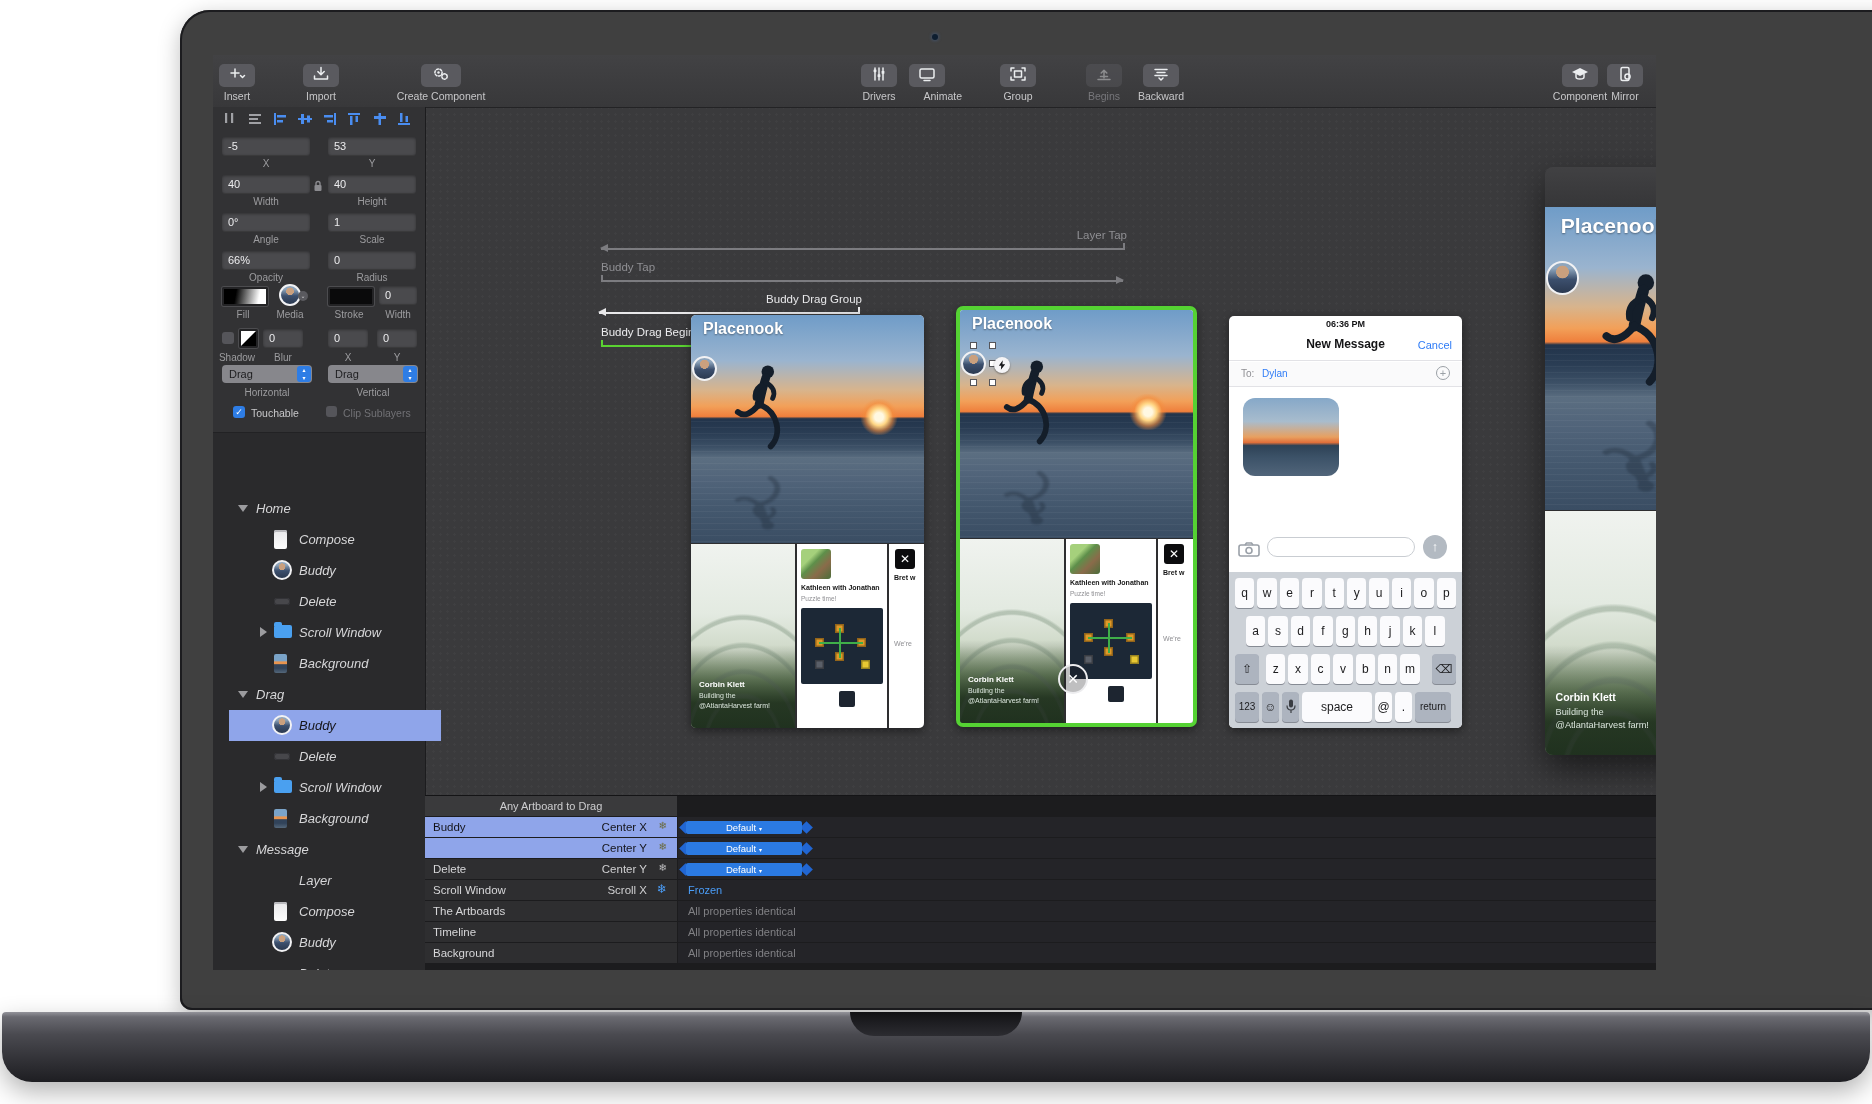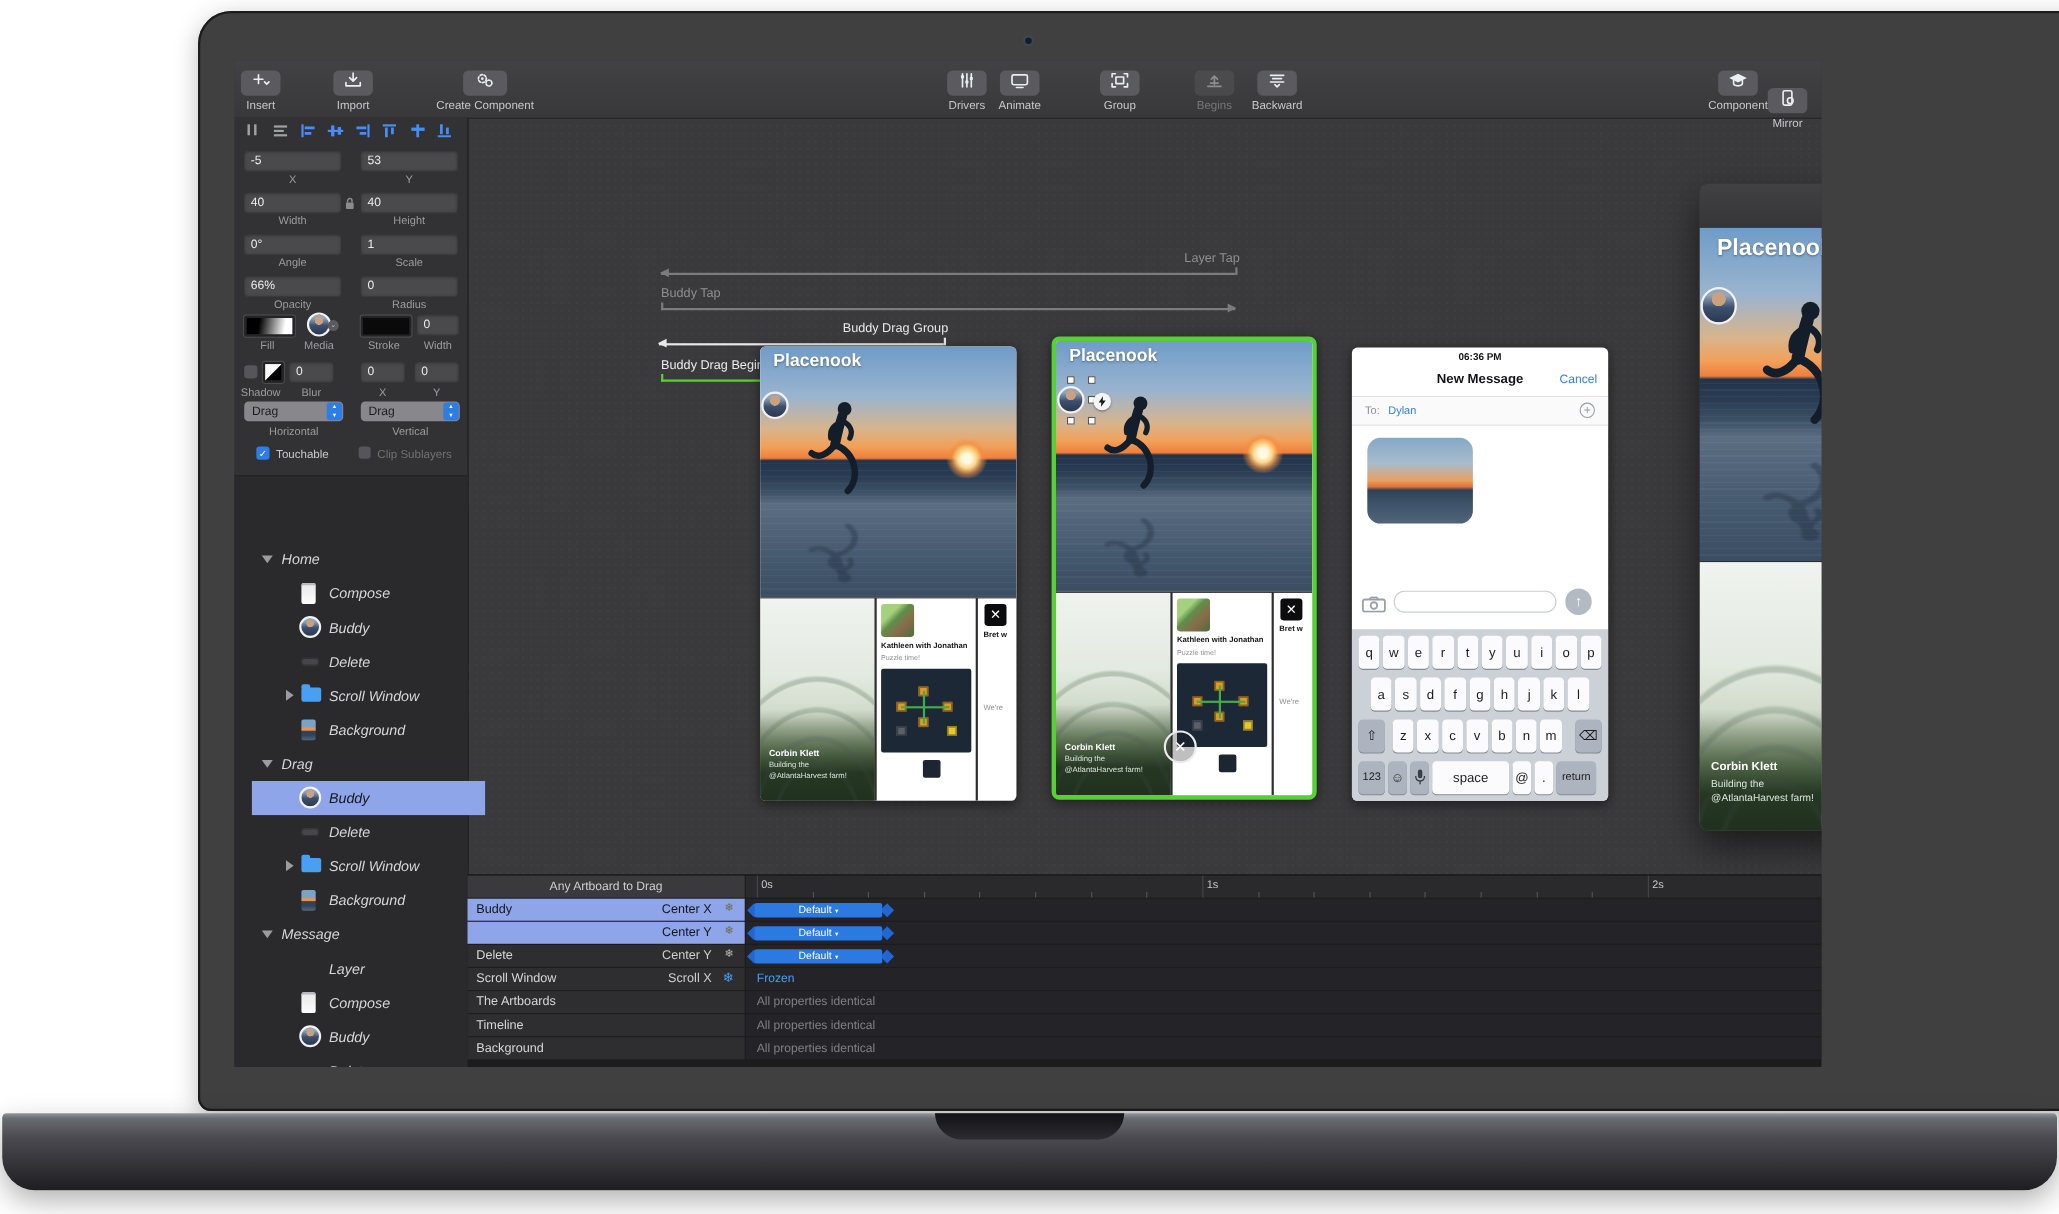--- a/index.html
+++ b/index.html
@@ -122,21 +122,21 @@
             <div class="tbbtn" style="position: relative;">
               <span style="position: relative;"><svg width="20" height="16" viewBox="0 0 20 16">
                   <path d="M6 2v12M10 2v12M14 2v12" class="st"></path>
                   <rect x="4.6" y="3.4" width="2.8" height="2.8" rx=".6" fill="#eceef0"></rect>
                   <rect x="8.6" y="8.2" width="2.8" height="2.8" rx=".6" fill="#eceef0"></rect>
                   <rect x="12.6" y="5" width="2.8" height="2.8" rx=".6" fill="#eceef0"></rect>
                 </svg></span>
             </div>
             <div class="tblabel" style="position: relative;">Drivers</div>
           </div>
-          <div class="tbitem" style="position: absolute; left: 679px; width: 70px; top: 9px; text-align: center;">
+          <div class="tbitem" style="position: absolute; left: 679px; width: 70px; top: 9px; text-align: right;">
             <div class="tbbtn" style="position: relative;">
               <span style="position: relative;"><svg width="20" height="16" viewBox="0 0 20 16">
                   <rect x="3" y="3" width="14" height="9" rx="1.5" class="st"></rect>
                   <path d="M7 14.5h6" class="st"></path>
                 </svg></span>
             </div>
             <div class="tblabel" style="position: relative;">Animate</div>
           </div>
           <div class="tbitem" style="position: absolute; left: 770px; width: 70px; top: 9px; text-align: center;">
             <div class="tbbtn" style="position: relative;">
@@ -167,21 +167,21 @@
           </div>
           <div class="tbitem" style="position: absolute; left: 1332px; width: 70px; top: 9px; text-align: center;">
             <div class="tbbtn" style="position: relative;">
               <span style="position: relative;"><svg width="20" height="16" viewBox="0 0 20 16">
                   <path d="M10 2l8 4-8 4-8-4z" fill="#eceef0" stroke="none"></path>
                   <path d="M6 8.2V11c0 1.1 1.8 2 4 2s4-.9 4-2V8.2" class="st"></path>
                 </svg></span>
             </div>
             <div class="tblabel" style="position: relative;">Component</div>
           </div>
-          <div class="tbitem" style="position: absolute; left: 1377px; width: 70px; top: 9px; text-align: center; margin-top: 16px;">
+          <div class="tbitem" style="position: absolute; left: 1377px; width: 70px; top: 9px; text-align: center;">
             <div class="tbbtn" style="position: relative;">
               <span style="position: relative;"><svg width="20" height="16" viewBox="0 0 20 16">
                   <rect x="6" y="1.5" width="8" height="13" rx="1.5" class="st"></rect>
                   <circle cx="12.5" cy="10.5" r="2.6" class="st"></circle>
                 </svg></span>
             </div>
             <div class="tblabel" style="position: relative;">Mirror</div>
           </div>
         </div>
       <div id="sidebar">
@@ -576,42 +576,20 @@
                 <div style="position: absolute; left: 10.5408px; top: 196.378px; font-size: 9.22318px; color: rgb(217, 228, 219);">Building the</div>
                 <div style="position: absolute; left: 10.5408px; top: 209.646px; font-size: 9.22318px; color: rgb(217, 228, 219);">@AtlantaHarvest farm!</div>
               </div>
             </div>
           </div>
         </div>
       <div id="timeline">
         <div class="tl-left" style="top:0;background:#3a3a3c;">
           <div style="text-align:center;font-size:11px;color:#cdcdcf;line-height:20px;">Any Artboard to Drag</div>
         </div>
-        <div class="tl-lane" style="top:0;background:#2a2a2c;" id="ruler">
-            <div style="position: absolute; left: 14px; top: 3px; font-size: 10px; color: rgb(200, 200, 202);">0s</div>
-            <div style="position: absolute; left: 10px; top: 0px; width: 1px; height: 20px; background: rgb(72, 72, 76);"></div>
-            <div style="position: absolute; left: 419px; top: 3px; font-size: 10px; color: rgb(200, 200, 202);">1s</div>
-            <div style="position: absolute; left: 415px; top: 0px; width: 1px; height: 20px; background: rgb(72, 72, 76);"></div>
-            <div style="position: absolute; left: 824px; top: 3px; font-size: 10px; color: rgb(200, 200, 202);">2s</div>
-            <div style="position: absolute; left: 820px; top: 0px; width: 1px; height: 20px; background: rgb(72, 72, 76);"></div>
-            <div style="position: absolute; left: 60.6px; top: 15px; width: 1px; height: 5px; background: rgb(85, 85, 90);"></div>
-            <div style="position: absolute; left: 111.2px; top: 15px; width: 1px; height: 5px; background: rgb(85, 85, 90);"></div>
-            <div style="position: absolute; left: 161.8px; top: 15px; width: 1px; height: 5px; background: rgb(85, 85, 90);"></div>
-            <div style="position: absolute; left: 212.4px; top: 15px; width: 1px; height: 5px; background: rgb(85, 85, 90);"></div>
-            <div style="position: absolute; left: 263px; top: 15px; width: 1px; height: 5px; background: rgb(85, 85, 90);"></div>
-            <div style="position: absolute; left: 313.6px; top: 15px; width: 1px; height: 5px; background: rgb(85, 85, 90);"></div>
-            <div style="position: absolute; left: 364.2px; top: 15px; width: 1px; height: 5px; background: rgb(85, 85, 90);"></div>
-            <div style="position: absolute; left: 465.6px; top: 15px; width: 1px; height: 5px; background: rgb(85, 85, 90);"></div>
-            <div style="position: absolute; left: 516.2px; top: 15px; width: 1px; height: 5px; background: rgb(85, 85, 90);"></div>
-            <div style="position: absolute; left: 566.8px; top: 15px; width: 1px; height: 5px; background: rgb(85, 85, 90);"></div>
-            <div style="position: absolute; left: 617.4px; top: 15px; width: 1px; height: 5px; background: rgb(85, 85, 90);"></div>
-            <div style="position: absolute; left: 668px; top: 15px; width: 1px; height: 5px; background: rgb(85, 85, 90);"></div>
-            <div style="position: absolute; left: 718.6px; top: 15px; width: 1px; height: 5px; background: rgb(85, 85, 90);"></div>
-            <div style="position: absolute; left: 769.2px; top: 15px; width: 1px; height: 5px; background: rgb(85, 85, 90);"></div>
-          </div>
         <div id="tl-rows">
             <div class="tl-left" style="position: absolute; top: 21px; background: rgb(143, 165, 234);">
               <span class="tl-name" style="position: absolute; color: rgb(21, 21, 26);">Buddy</span>
               <span class="tl-prop" style="position: absolute; color: rgb(21, 21, 26);">Center X</span>
               <span class="tl-frz" style="position: absolute; color: rgb(107, 107, 64);">❄</span>
             </div>
             <div class="tl-lane" style="position: absolute; top: 21px;">
               <div class="pilldia" style="position: absolute; left: 3px;"></div>
               <div class="pilldia" style="position: absolute; left: 124px;"></div>
               <div class="pillbar"><span style="position: relative;">Default</span><span style="position: relative; font-size: 6px; margin-left: 3px;">▾</span></div>

